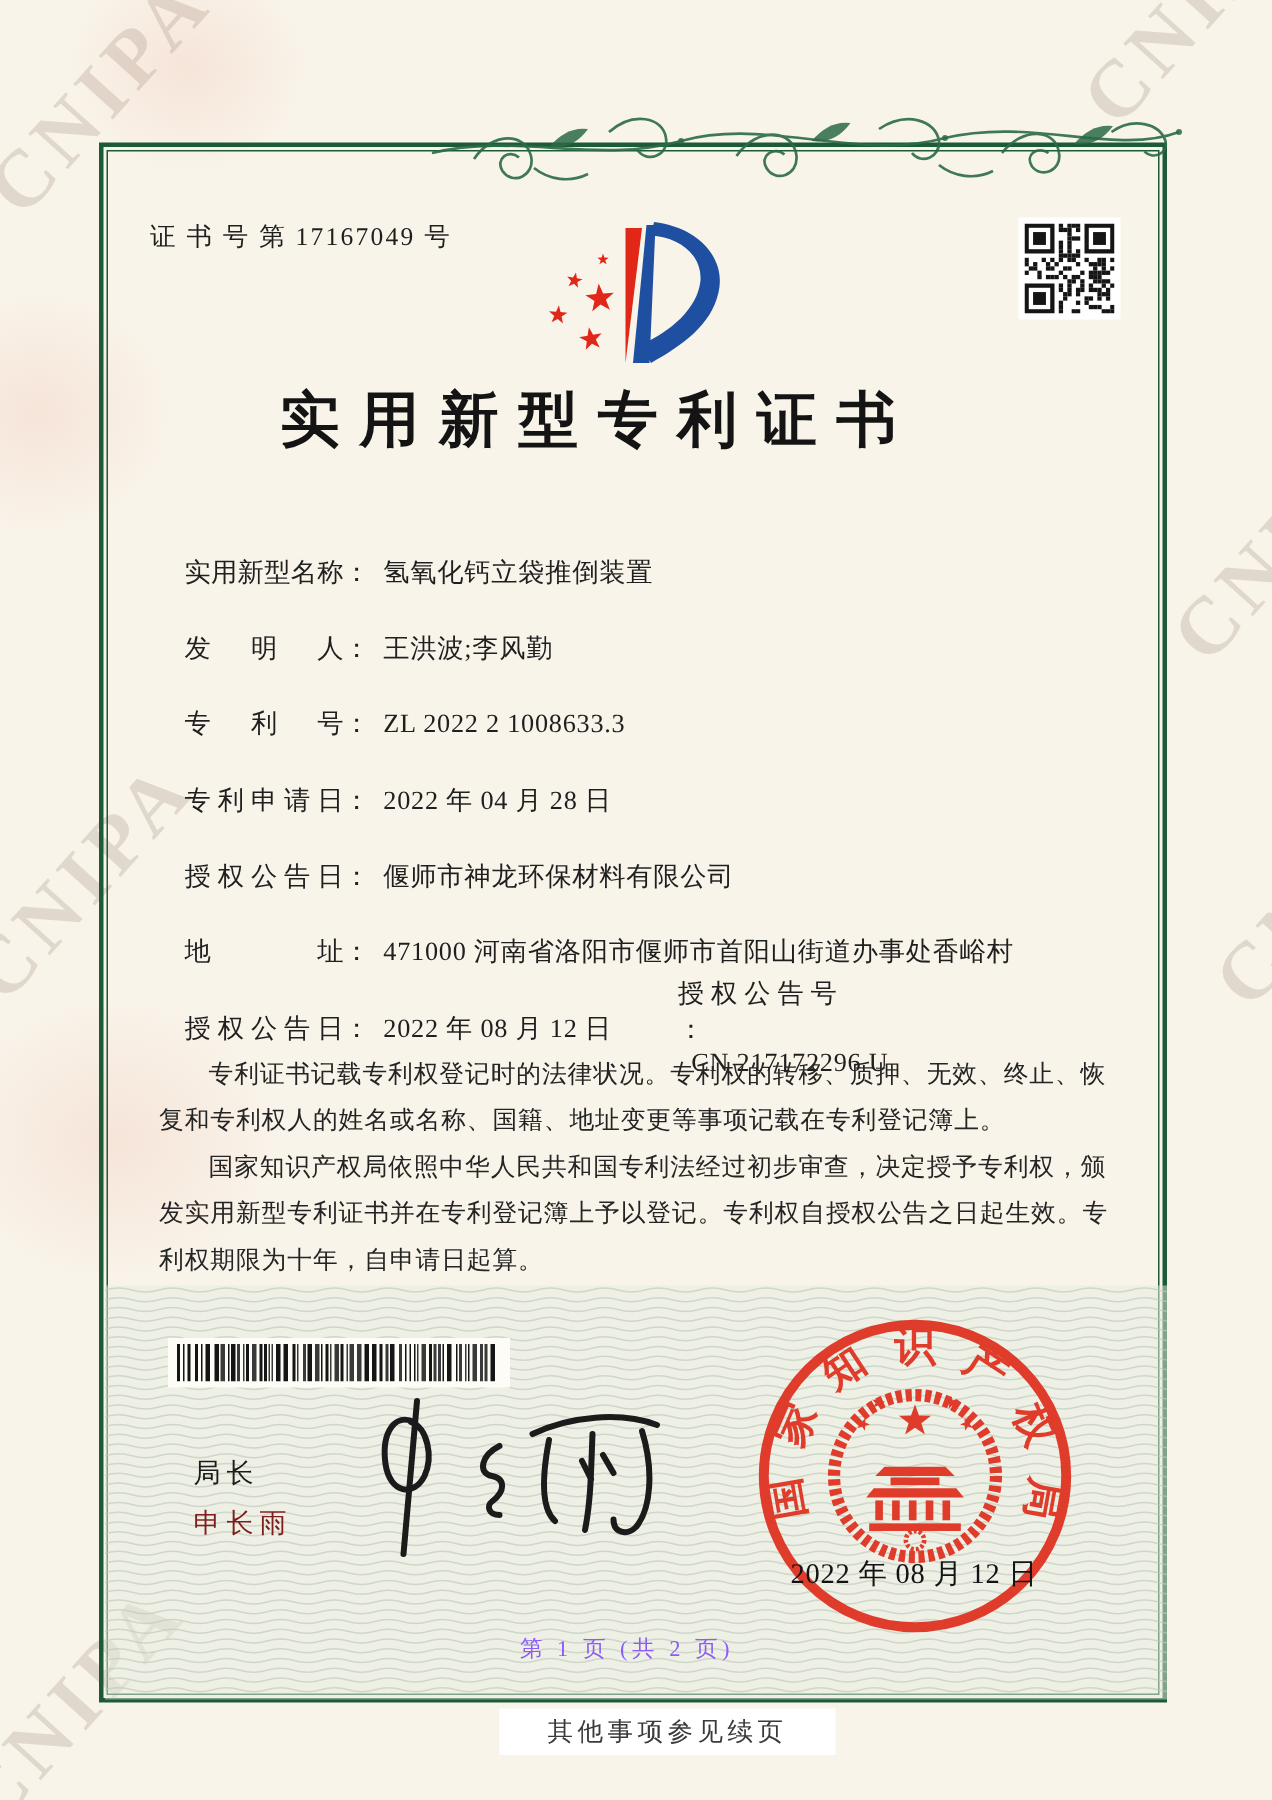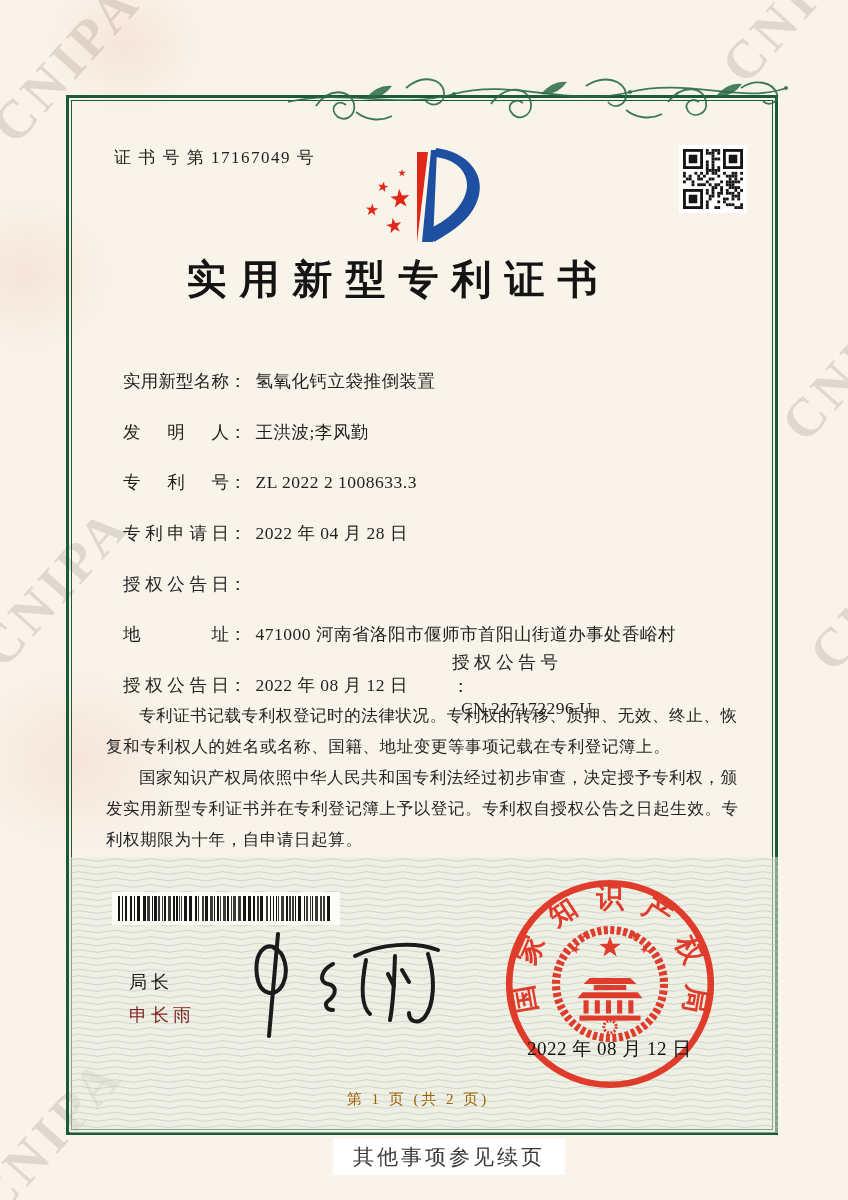--- a/index.html
+++ b/index.html
@@ -26,21 +26,21 @@
   .b2{left:40px;top:-30px;width:170px;height:150px}
   .b3{left:-70px;top:190px;width:190px;height:170px}
   
   .frame{
     position:absolute;left:66px;top:95px;width:712px;height:1040px;
     border:3px solid #1d5b38;box-sizing:border-box;
   }
   .frame::after{content:"";position:absolute;inset:2px;border:1px solid #1d5b38;}
   .ornament{position:absolute;left:286px;top:56px;width:502px;height:82px;}
   
-  .cert-no{position:absolute;left:114px;top:146px;font-size:17px;letter-spacing:1.5px;color:#1e1e1e;}
+  .cert-no{position:absolute;left:100px;top:146px;font-size:17px;letter-spacing:1.5px;color:#1e1e1e;}
   .logo{position:absolute;left:340px;top:126px;width:160px;height:128px;}
   .qr-box{position:absolute;left:679px;top:145px;background:#ffffff;padding:4px;line-height:0;}
   .title{
     position:absolute;left:66px;top:252px;width:652px;text-align:center;
     font-size:40px;font-weight:bold;letter-spacing:13px;color:#141414;text-indent:13px;
   }
   
   .fields{position:absolute;left:123px;top:356px;right:110px;font-size:17.5px;color:#1f1f1f;}
   .frow{height:50.6px;display:flex;align-items:center;white-space:nowrap;}
   .f-label{display:inline-block;width:106px;text-align:justify;text-align-last:justify;}
@@ -51,24 +51,24 @@
   .paras{position:absolute;left:106px;right:102px;top:700px;font-size:16.5px;line-height:31px;letter-spacing:0.6px;color:#242424;}
   .paras p{margin:0;text-indent:2em;}
   
   .waves{position:absolute;left:70px;top:857px;width:708px;height:276px;background:rgba(229,235,223,0.5);}
   .barcode-box{position:absolute;left:112px;top:892px;background:#fdfcf7;padding:4px 6px;line-height:0;}
   .director-title{position:absolute;left:129px;top:970px;font-family:"Liberation Sans","DejaVu Sans",sans-serif;font-size:18px;letter-spacing:4px;color:#1c1c1c;}
   .director-name{position:absolute;left:129px;top:1003px;font-family:"Liberation Sans","DejaVu Sans",sans-serif;font-size:18px;letter-spacing:4px;color:#7f1d1d;}
   .sig{position:absolute;left:238px;top:924px;width:212px;height:122px;}
   .seal{position:absolute;left:498px;top:872px;width:224px;height:224px;opacity:0.95;}
   .seal-date{position:absolute;left:527px;top:1036px;font-size:19px;letter-spacing:0.5px;color:#131313;z-index:5;}
-  .page-info{position:absolute;left:66px;top:1090px;width:704px;text-align:center;font-size:15px;letter-spacing:3px;color:#a16207;}
+  .page-info{position:absolute;left:66px;top:1090px;width:704px;text-align:center;font-size:15px;letter-spacing:3px;color:#8b5cf6;}
   .note{
     position:absolute;left:333px;top:1139px;background:#ffffff;
-    padding:4px 20px;font-size:21px;letter-spacing:3px;color:#3a3a3a;
+    padding:4px 32px;font-size:17px;letter-spacing:3px;color:#3a3a3a;
   }
 </style>
 </head>
 <body>
 
 <div class="page">
 
   <span class="wm wm1">CNIPA</span>
   <span class="wm wm2">CNIPA</span>
   <span class="wm wm3">CNIPA</span>
@@ -267,20 +267,21 @@
       <span class="f-value">ZL 2022 2 1008633.3</span>
     </div>
     <div class="frow">
       <span class="f-label">专利申请日</span>
         <span class="f-colon">：</span>
       <span class="f-value">2022 年 04 月 28 日</span>
     </div>
     <div class="frow">
       <span class="f-label">授权公告日</span>
         <span class="f-colon">：</span>
+      <span class="f-value">偃师市神龙环保材料有限公司</span>
     </div>
     <div class="frow">
       <span class="f-label">地址</span>
         <span class="f-colon">：</span>
       <span class="f-value">471000 河南省洛阳市偃师市首阳山街道办事处香峪村</span>
     </div>
     <div class="frow">
       <span class="f-label">授权公告日</span>
         <span class="f-colon">：</span>
       <span class="f-value">2022 年 08 月 12 日</span>

